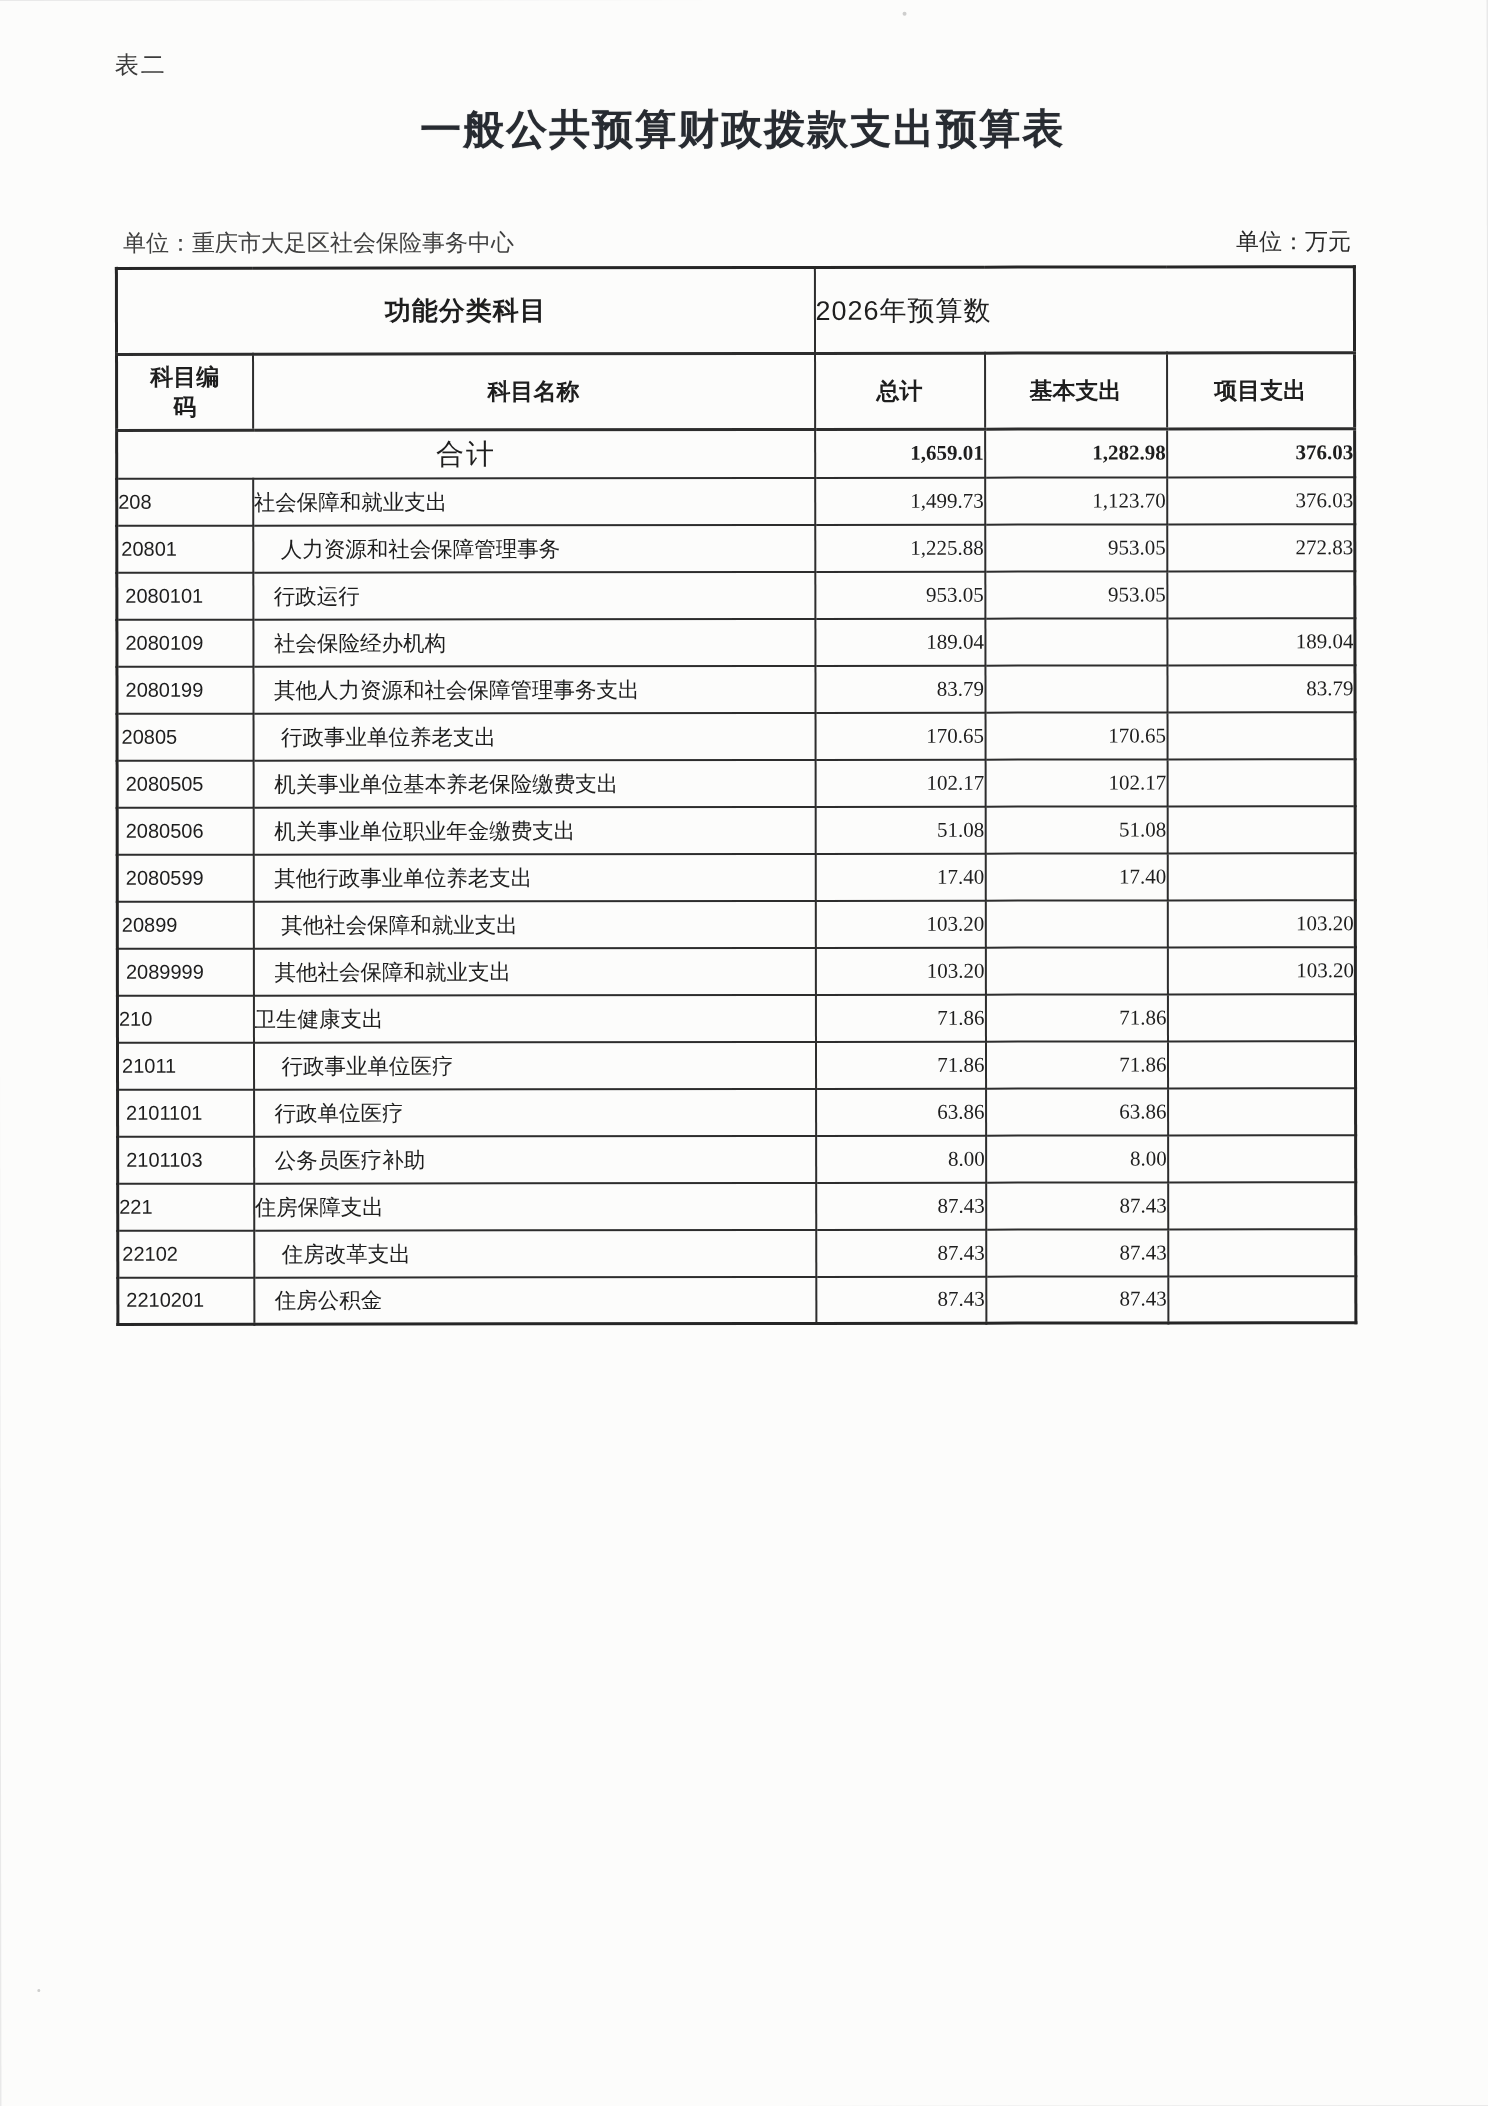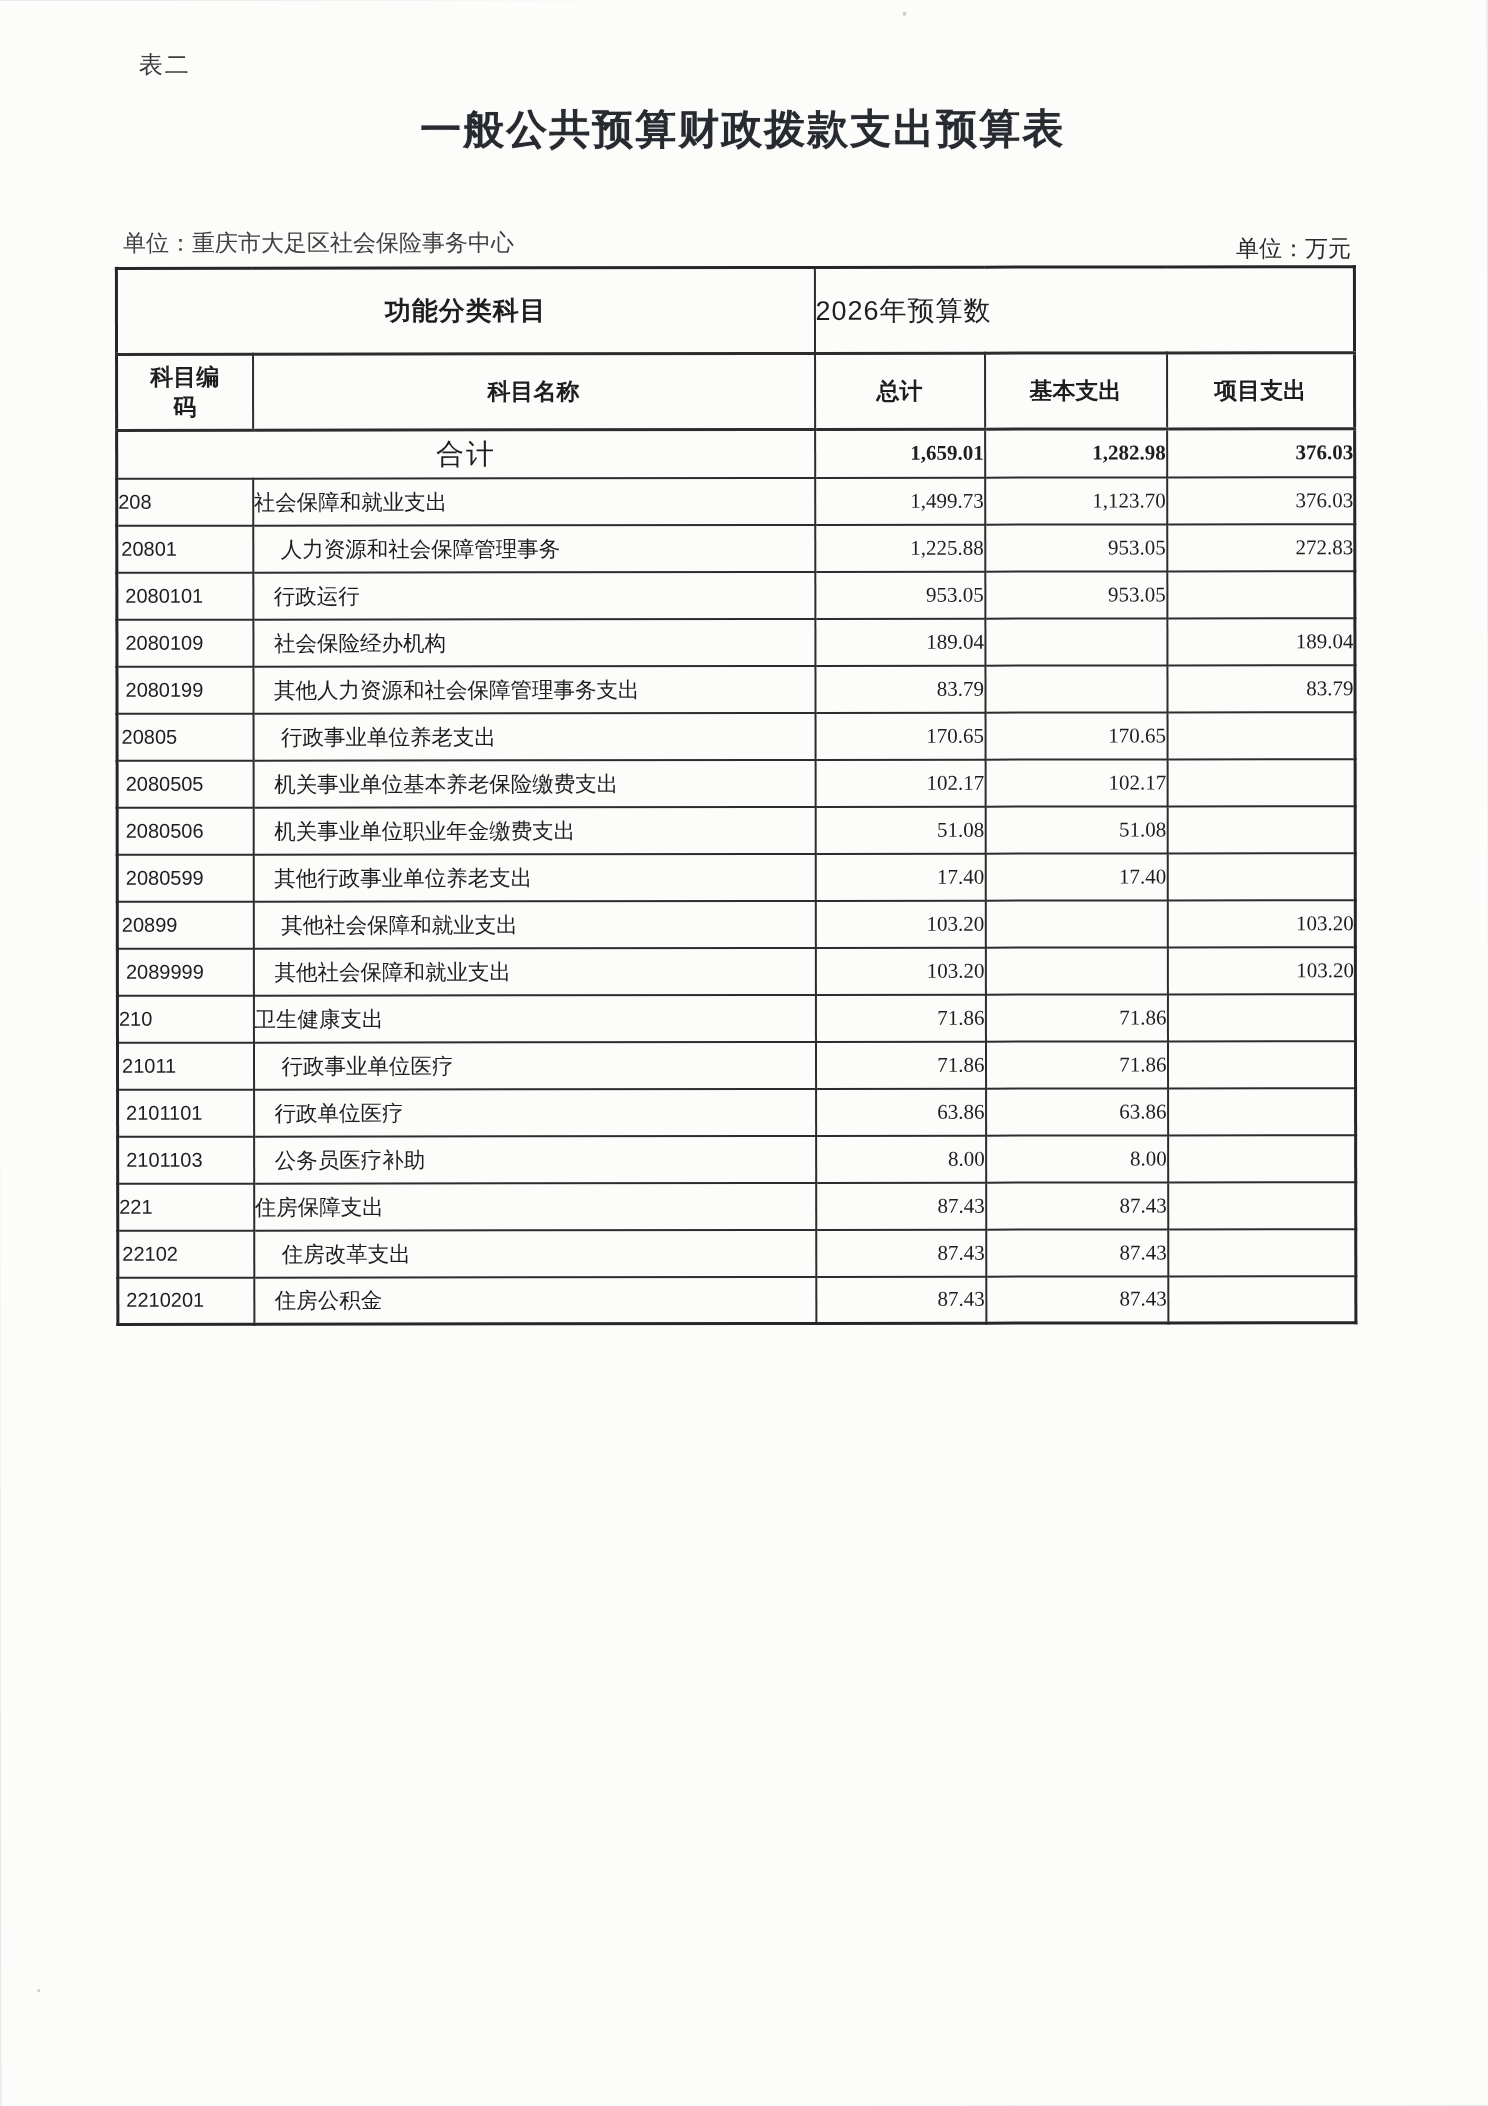--- a/index.html
+++ b/index.html
@@ -2,28 +2,28 @@
 <html><head>
 <meta charset="utf-8">
 <style>
   html,body{margin:0;padding:0;background:#e9e9e9;}
   .page{
     position:relative;width:1488px;height:2106px;margin:0 auto;
     background:#fcfcfb;overflow:hidden;color:#1f1f1f;
     font-family:"Liberation Serif","DejaVu Serif",serif;
     transform:rotate(-0.08deg);
   }
-  .form-tag{position:absolute;left:140px;top:48px;font-size:24px;color:#3c3c3c;letter-spacing:2px;}
+  .form-tag{position:absolute;left:116px;top:48px;font-size:24px;color:#3c3c3c;letter-spacing:2px;}
   .title{
     position:absolute;top:102px;left:0;width:100%;text-align:center;
     font-size:41px;font-weight:bold;letter-spacing:2px;color:#272b31;
     text-shadow:0 0 1px rgba(40,44,50,.35);
   }
   .unit-left{position:absolute;left:124px;top:227px;font-size:23px;color:#404040;}
-  .unit-right{position:absolute;right:136px;top:234px;font-size:23px;color:#2a2a2a;}
+  .unit-right{position:absolute;right:136px;top:227px;font-size:23px;color:#2a2a2a;}
 
   table.budget{
     position:absolute;left:116px;top:266px;width:1238px;
     border-collapse:collapse;table-layout:fixed;
     border:3px solid #262626;
   }
   table.budget th, table.budget td{
     border:2px solid #2d2d2d;padding:0;vertical-align:middle;
     overflow:hidden;white-space:nowrap;color:#1e1e1e;
   }

